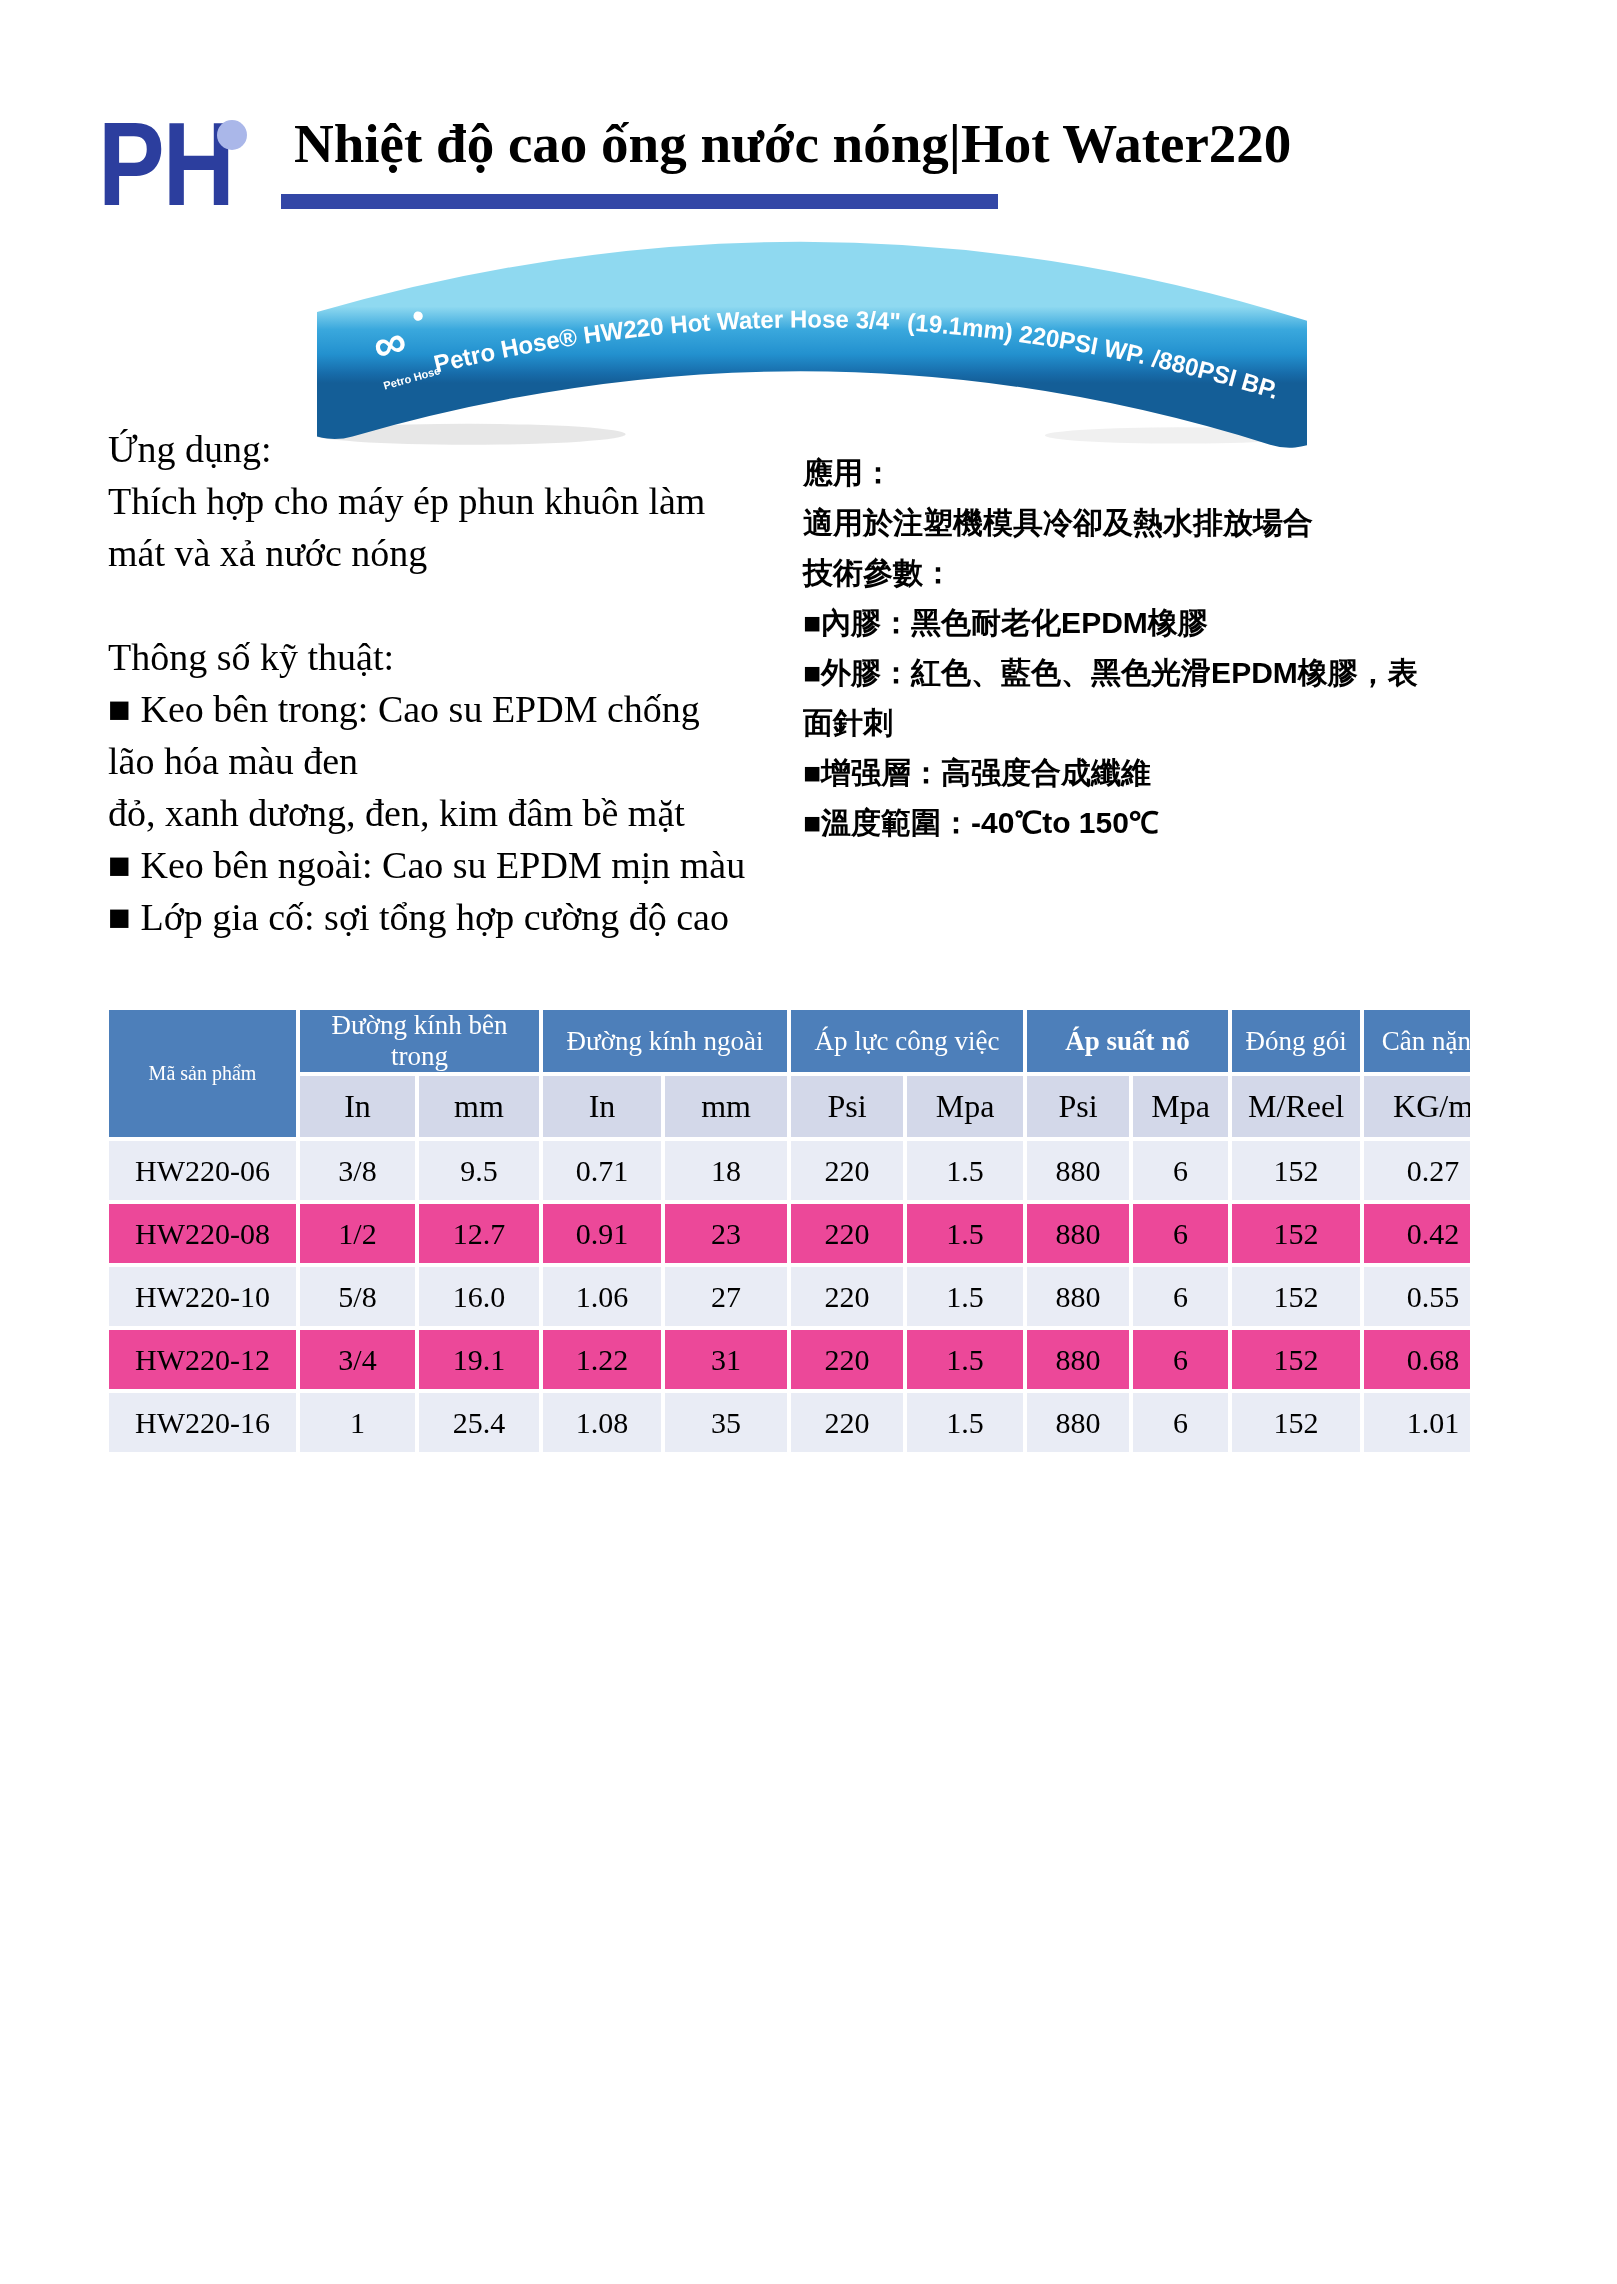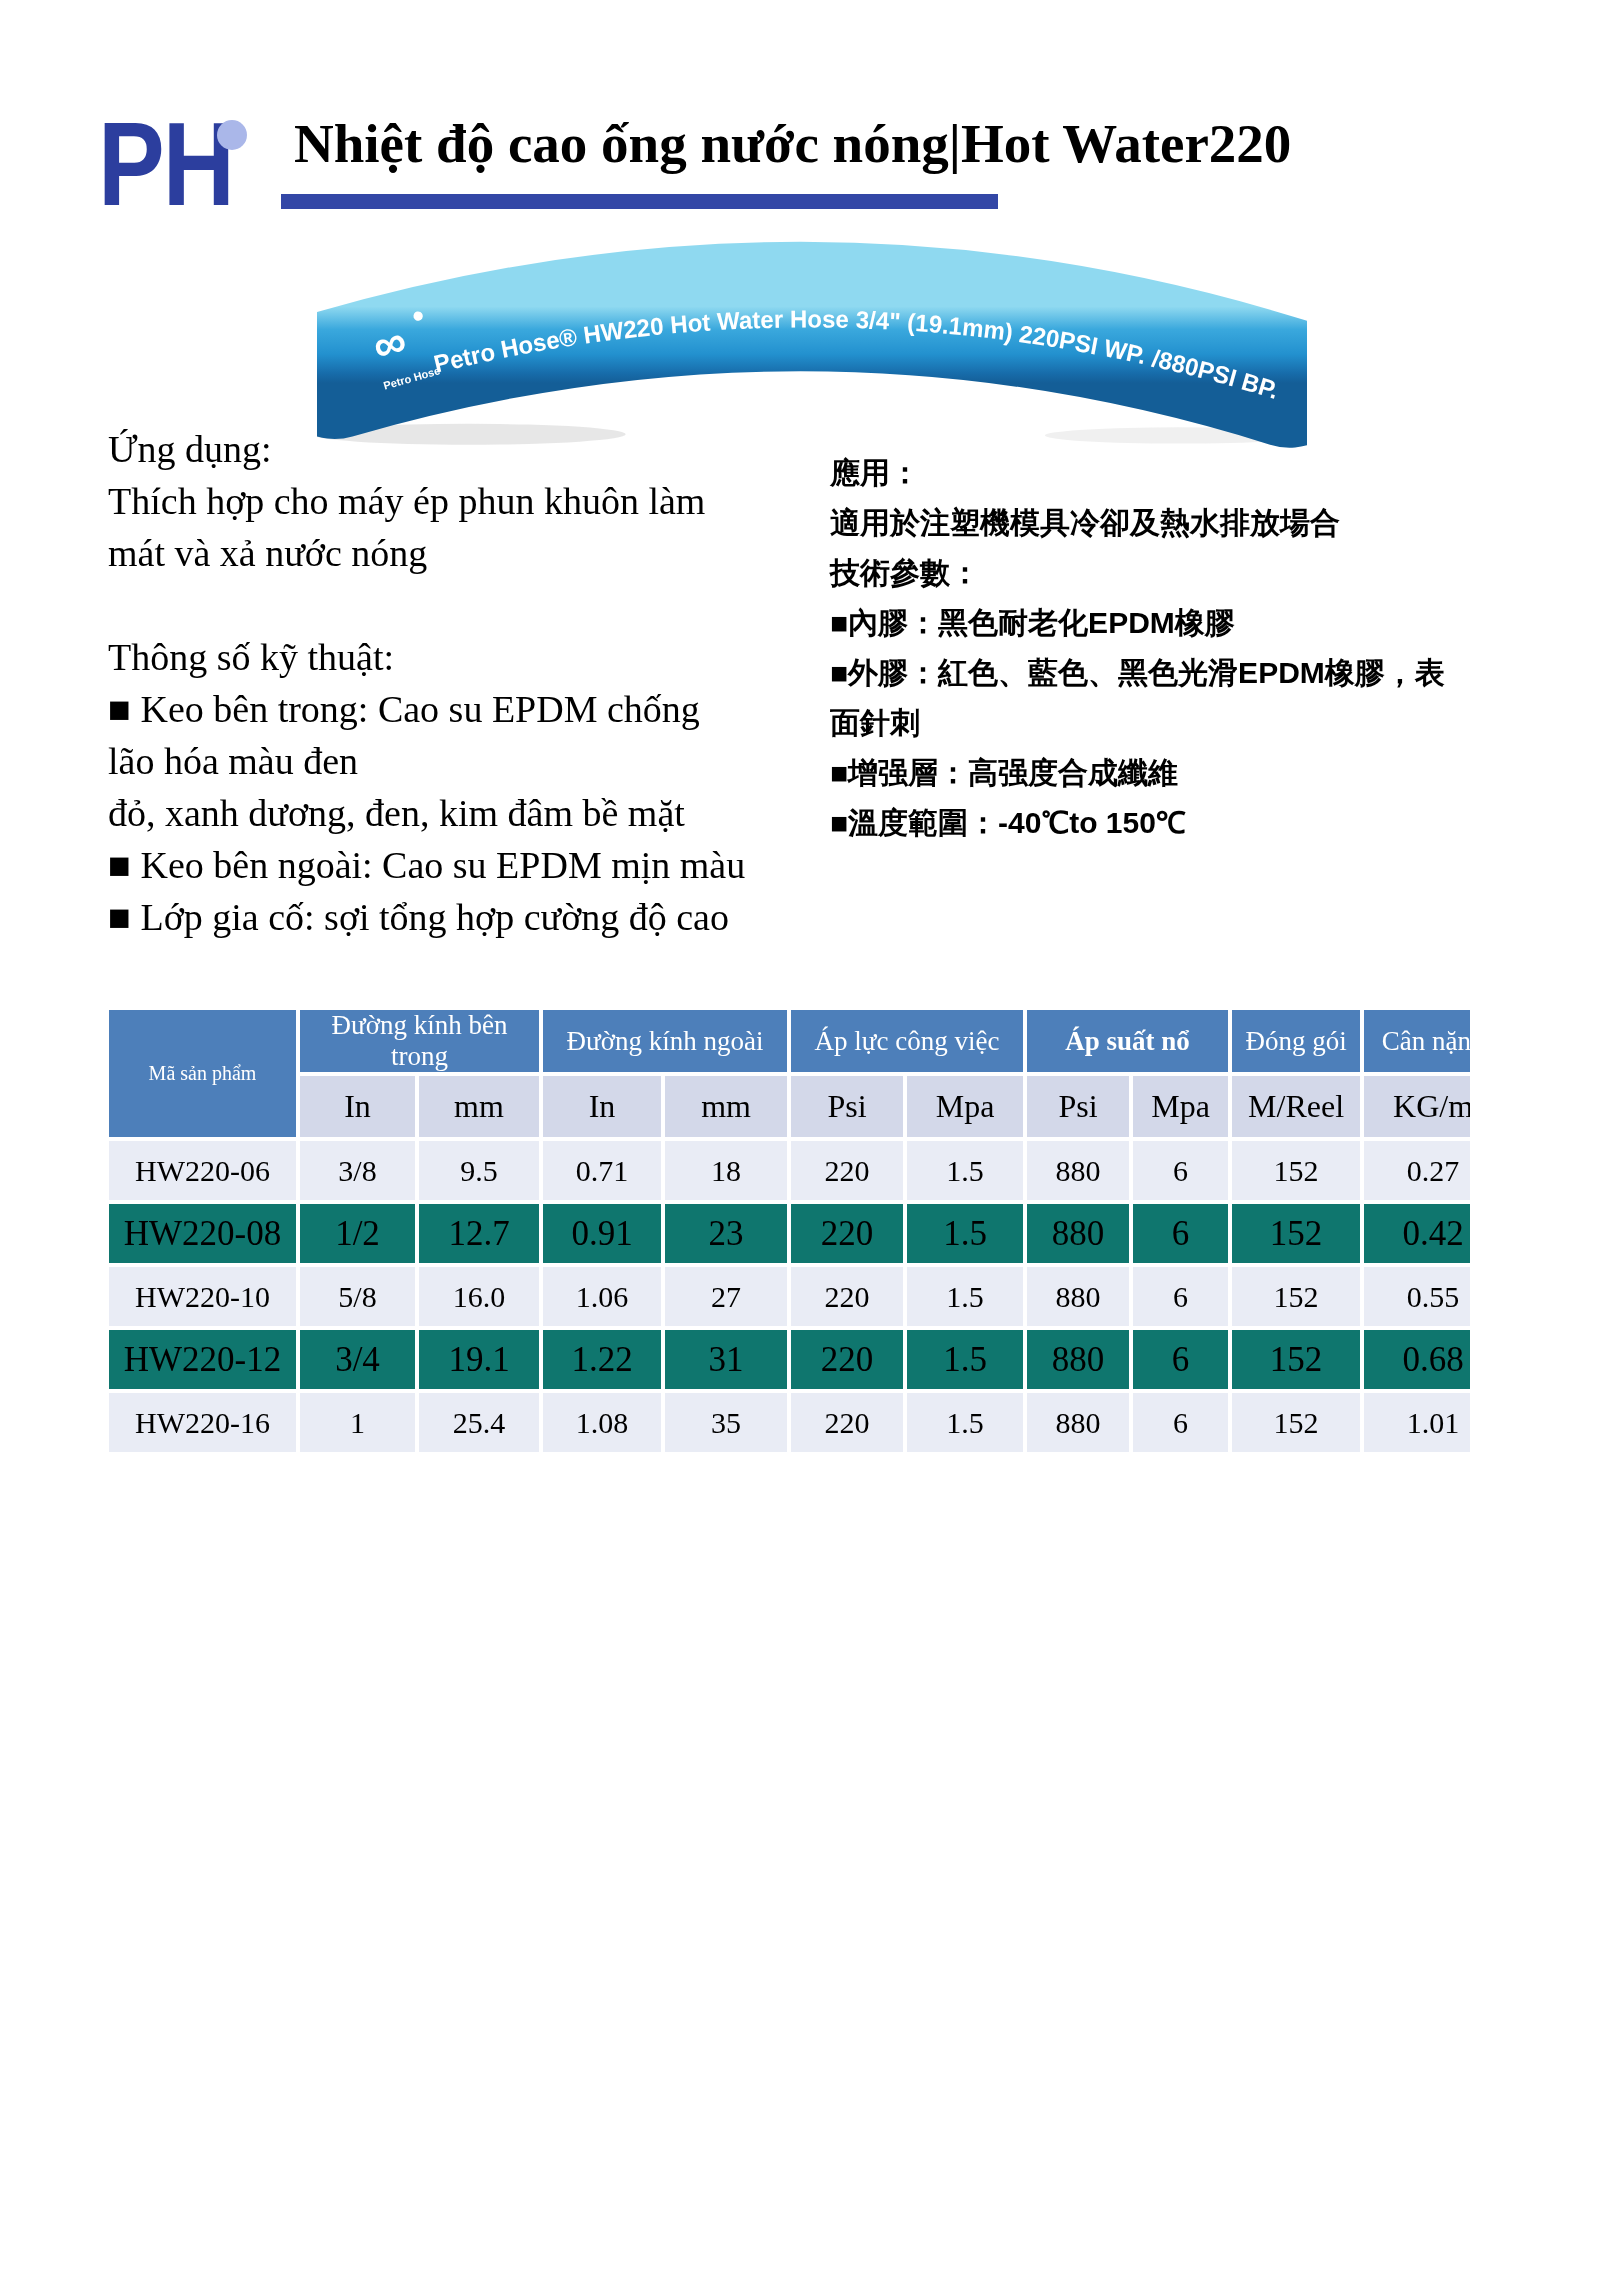--- a/index.html
+++ b/index.html
@@ -34,21 +34,21 @@
   }
   
   .hose-wrap{position:absolute;left:317px;top:220px;width:990px;height:230px;}
   
   .viet{
     position:absolute;left:108px;top:423px;width:757px;
     font-size:38px;line-height:52px;color:#000;
   }
   .viet .gap-before{margin-top:52px;}
   .cjk{
-    position:absolute;left:830px;top:448px;width:733px;
+    position:absolute;left:803px;top:448px;width:733px;
     font-family:"Liberation Sans", sans-serif;
     font-size:30px;font-weight:700;line-height:50px;color:#000;
   }
   
   .spec-table{
     position:absolute;left:105px;top:1006px;
     border-collapse:collapse;table-layout:fixed;width:1397px;
   }
   .spec-table td,.spec-table th{
     border:4.1px solid #ffffff;
@@ -59,21 +59,21 @@
     background:#4d7fba;color:#ffffff;font-size:27px;
   }
   .spec-table th.group.bold{font-weight:700;}
   .spec-table th.product{
     background:#4d7fba;color:#ffffff;font-size:20px;
   }
   .spec-table tr.units td{
     background:#d3d8e9;font-size:32px;
   }
   .spec-table tr.row-light td{background:#e9ecf5;font-size:30px;}
-  .spec-table tr.row-dark td{background:#0f766e;font-size:35px;}
+  .spec-table tr.row-dark td{background:#ec4899;font-size:30px;}
   .h-row1{height:64px;}
   .h-row2{height:65px;}
   .d-row{height:63px;}
 </style>
 </head>
 <body>
 
 <div class="page">
 
   <div class="logo">PH</div>

